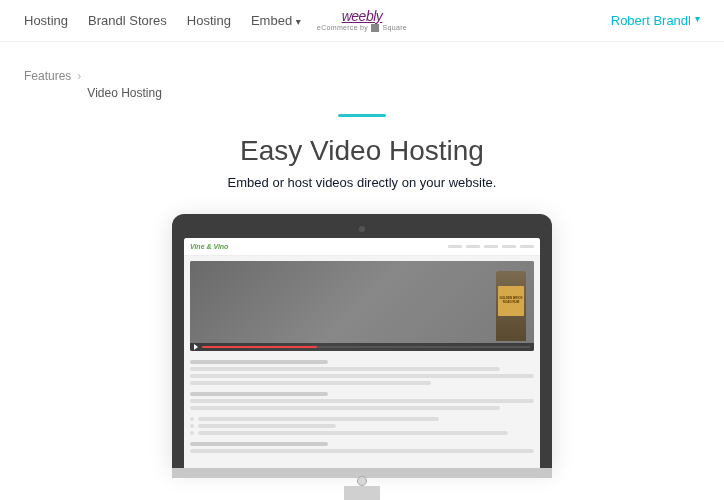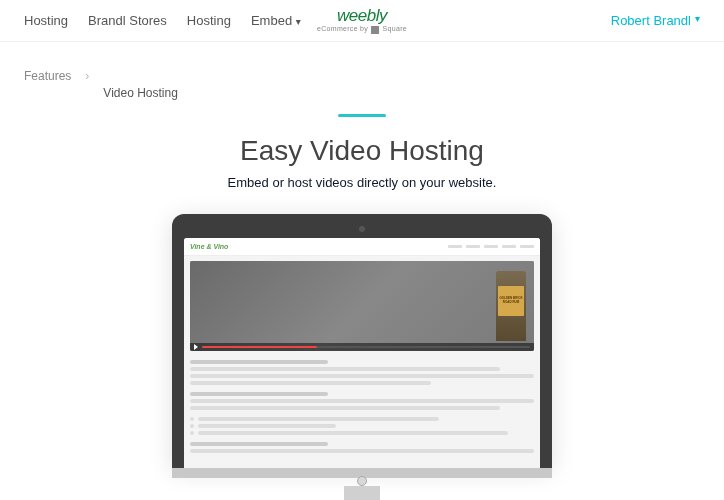--- a/index.html
+++ b/index.html
@@ -35,25 +35,26 @@
     .nav-center {
       position: absolute;
       left: 50%;
       transform: translateX(-50%);
       display: flex;
       flex-direction: column;
       align-items: center;
       line-height: 1;
     }
     .weebly-logo-text {
-      font-size: 17px;
+      font-size: 14px;
       font-weight: 400;
-      color: #15803d;
+      color: #701a75;
       letter-spacing: -0.5px;
       font-style: italic;
+      text-decoration: underline;
     }
     .weebly-sub {
       font-size: 7px;
       color: #888;
       letter-spacing: 0.3px;
       margin-top: 1px;
     }
     .square-icon {
       display: inline-block;
       width: 8px;
@@ -79,21 +80,21 @@
       color: #555;
     }
 
     
     .breadcrumb {
       padding: 10px 24px;
       font-size: 12px;
       color: #888;
       display: flex;
       align-items: center;
-      gap: 14px;
+      gap: 6px;
     }
     .breadcrumb a {
       text-decoration: none;
       color: #888;
     }
     .breadcrumb .separator {
       color: #bbb;
     }
     .breadcrumb .current {
       color: #555;

